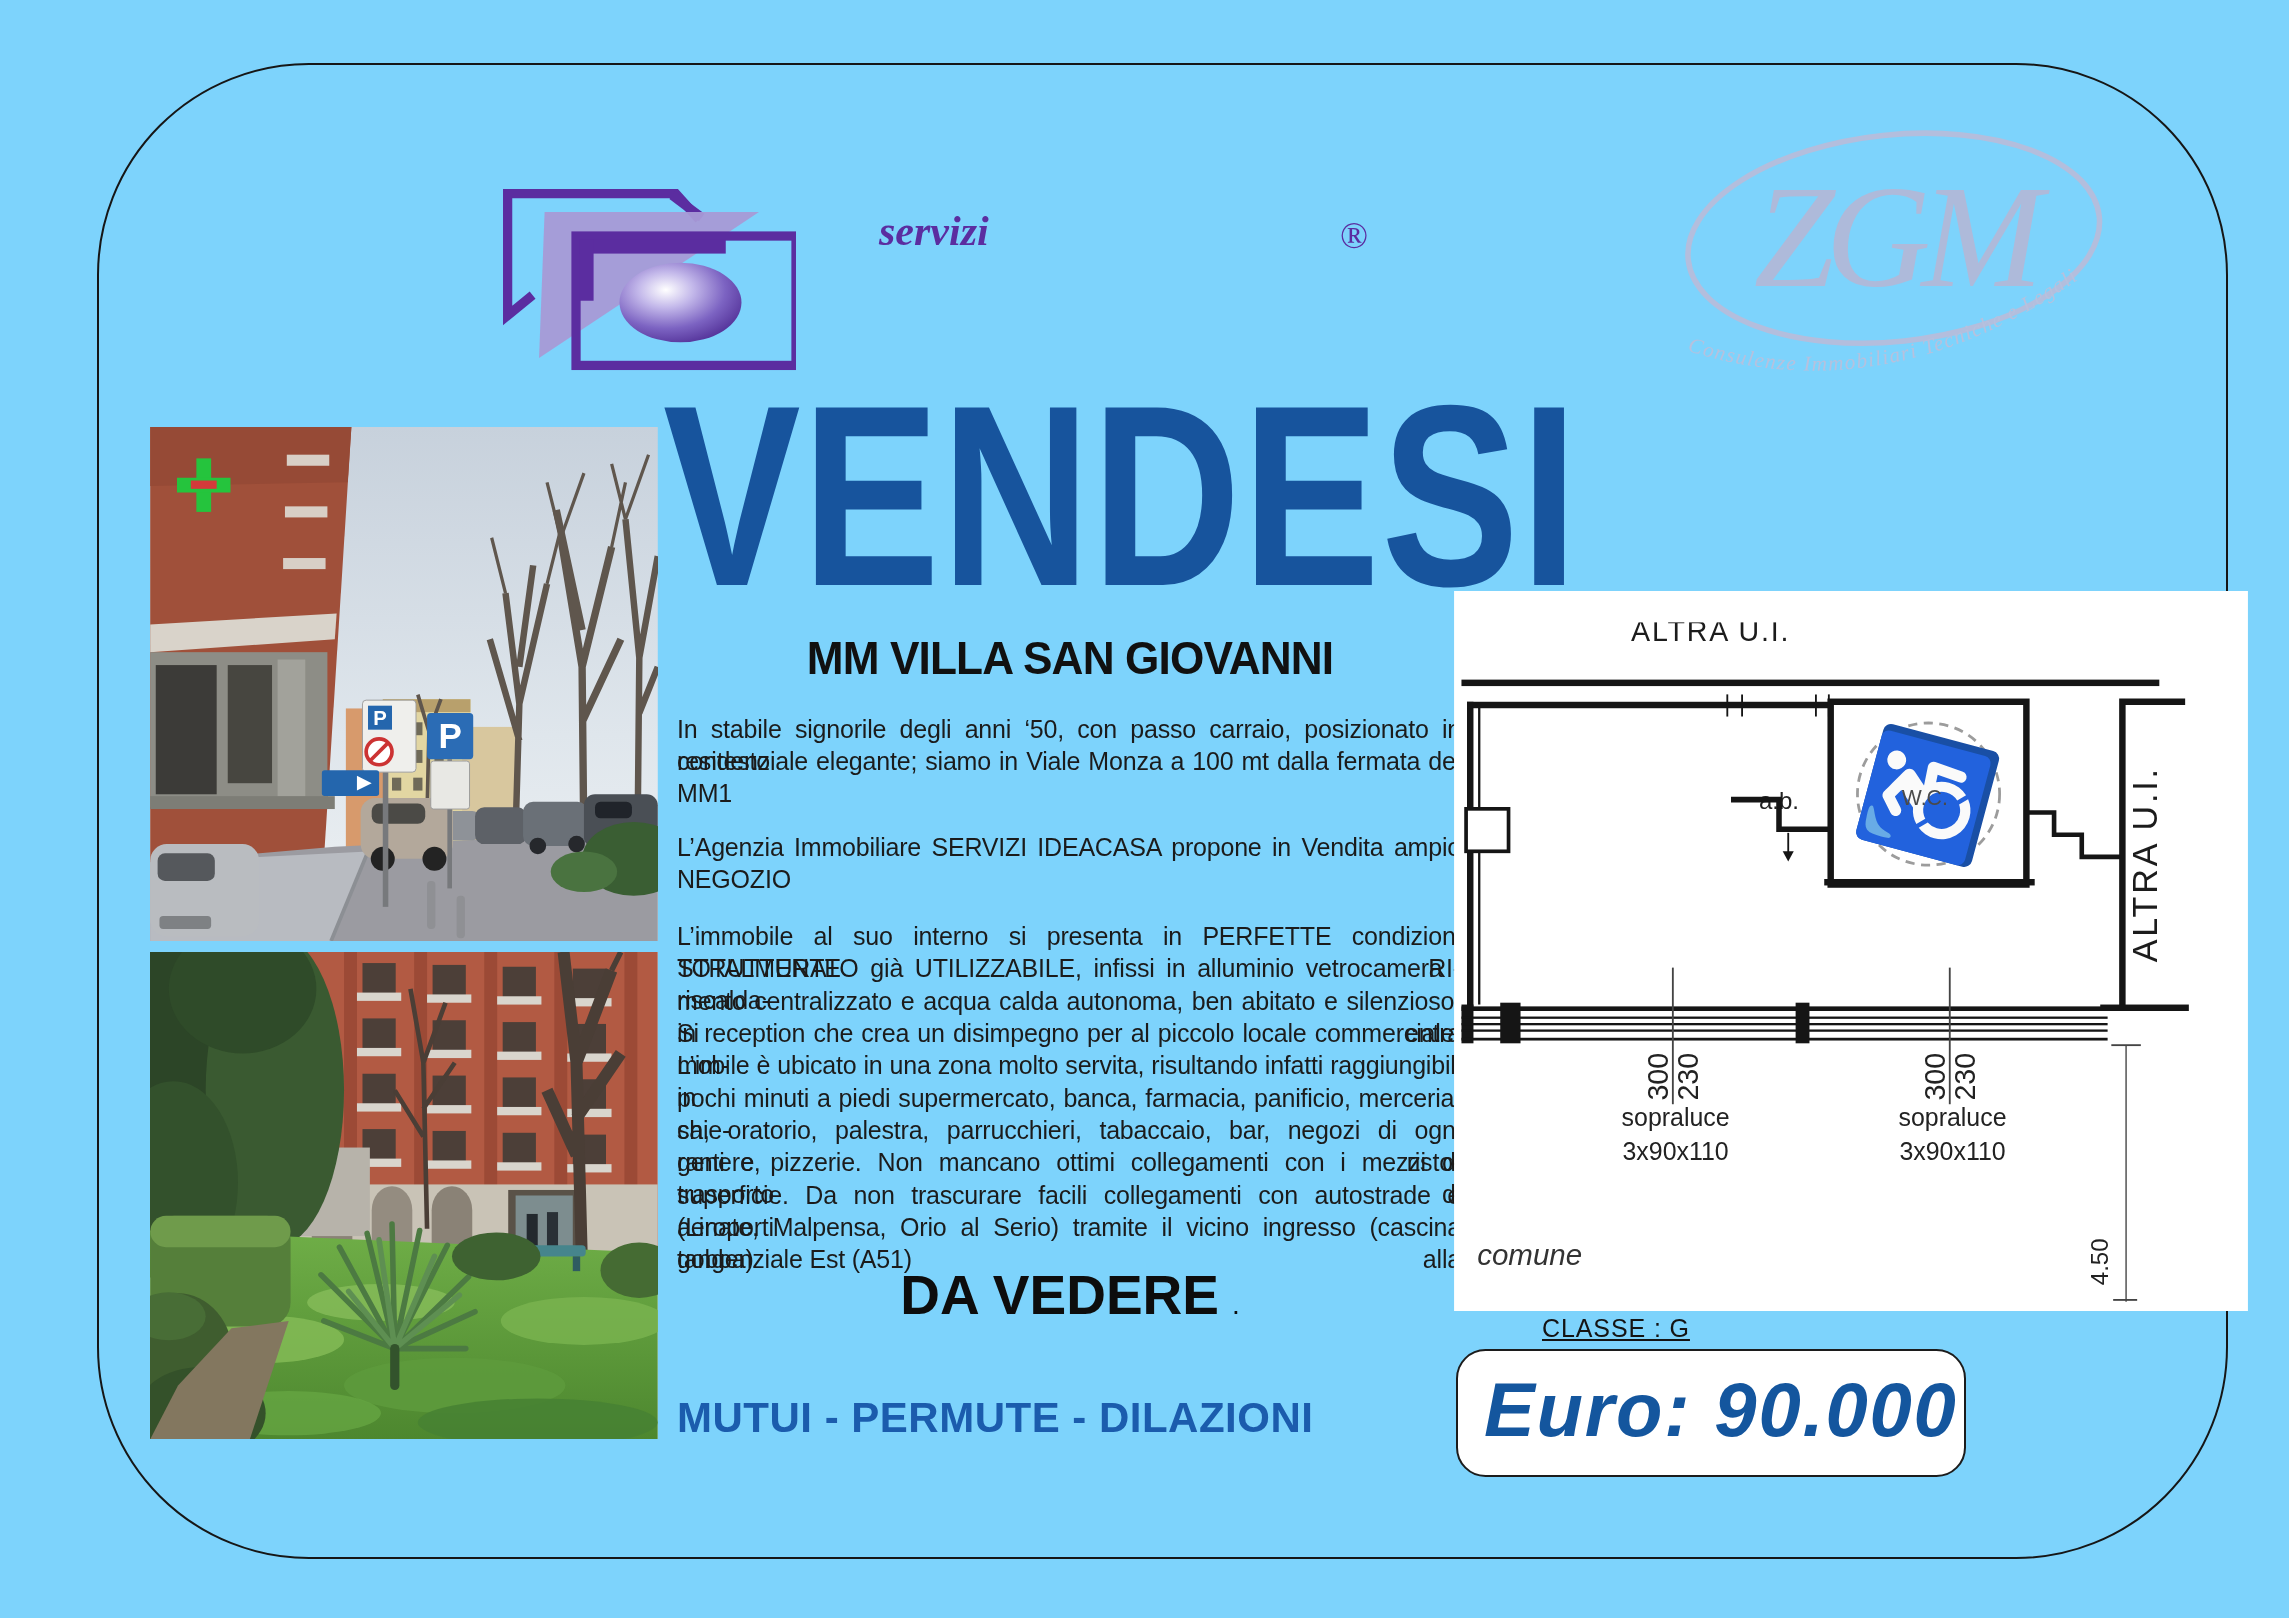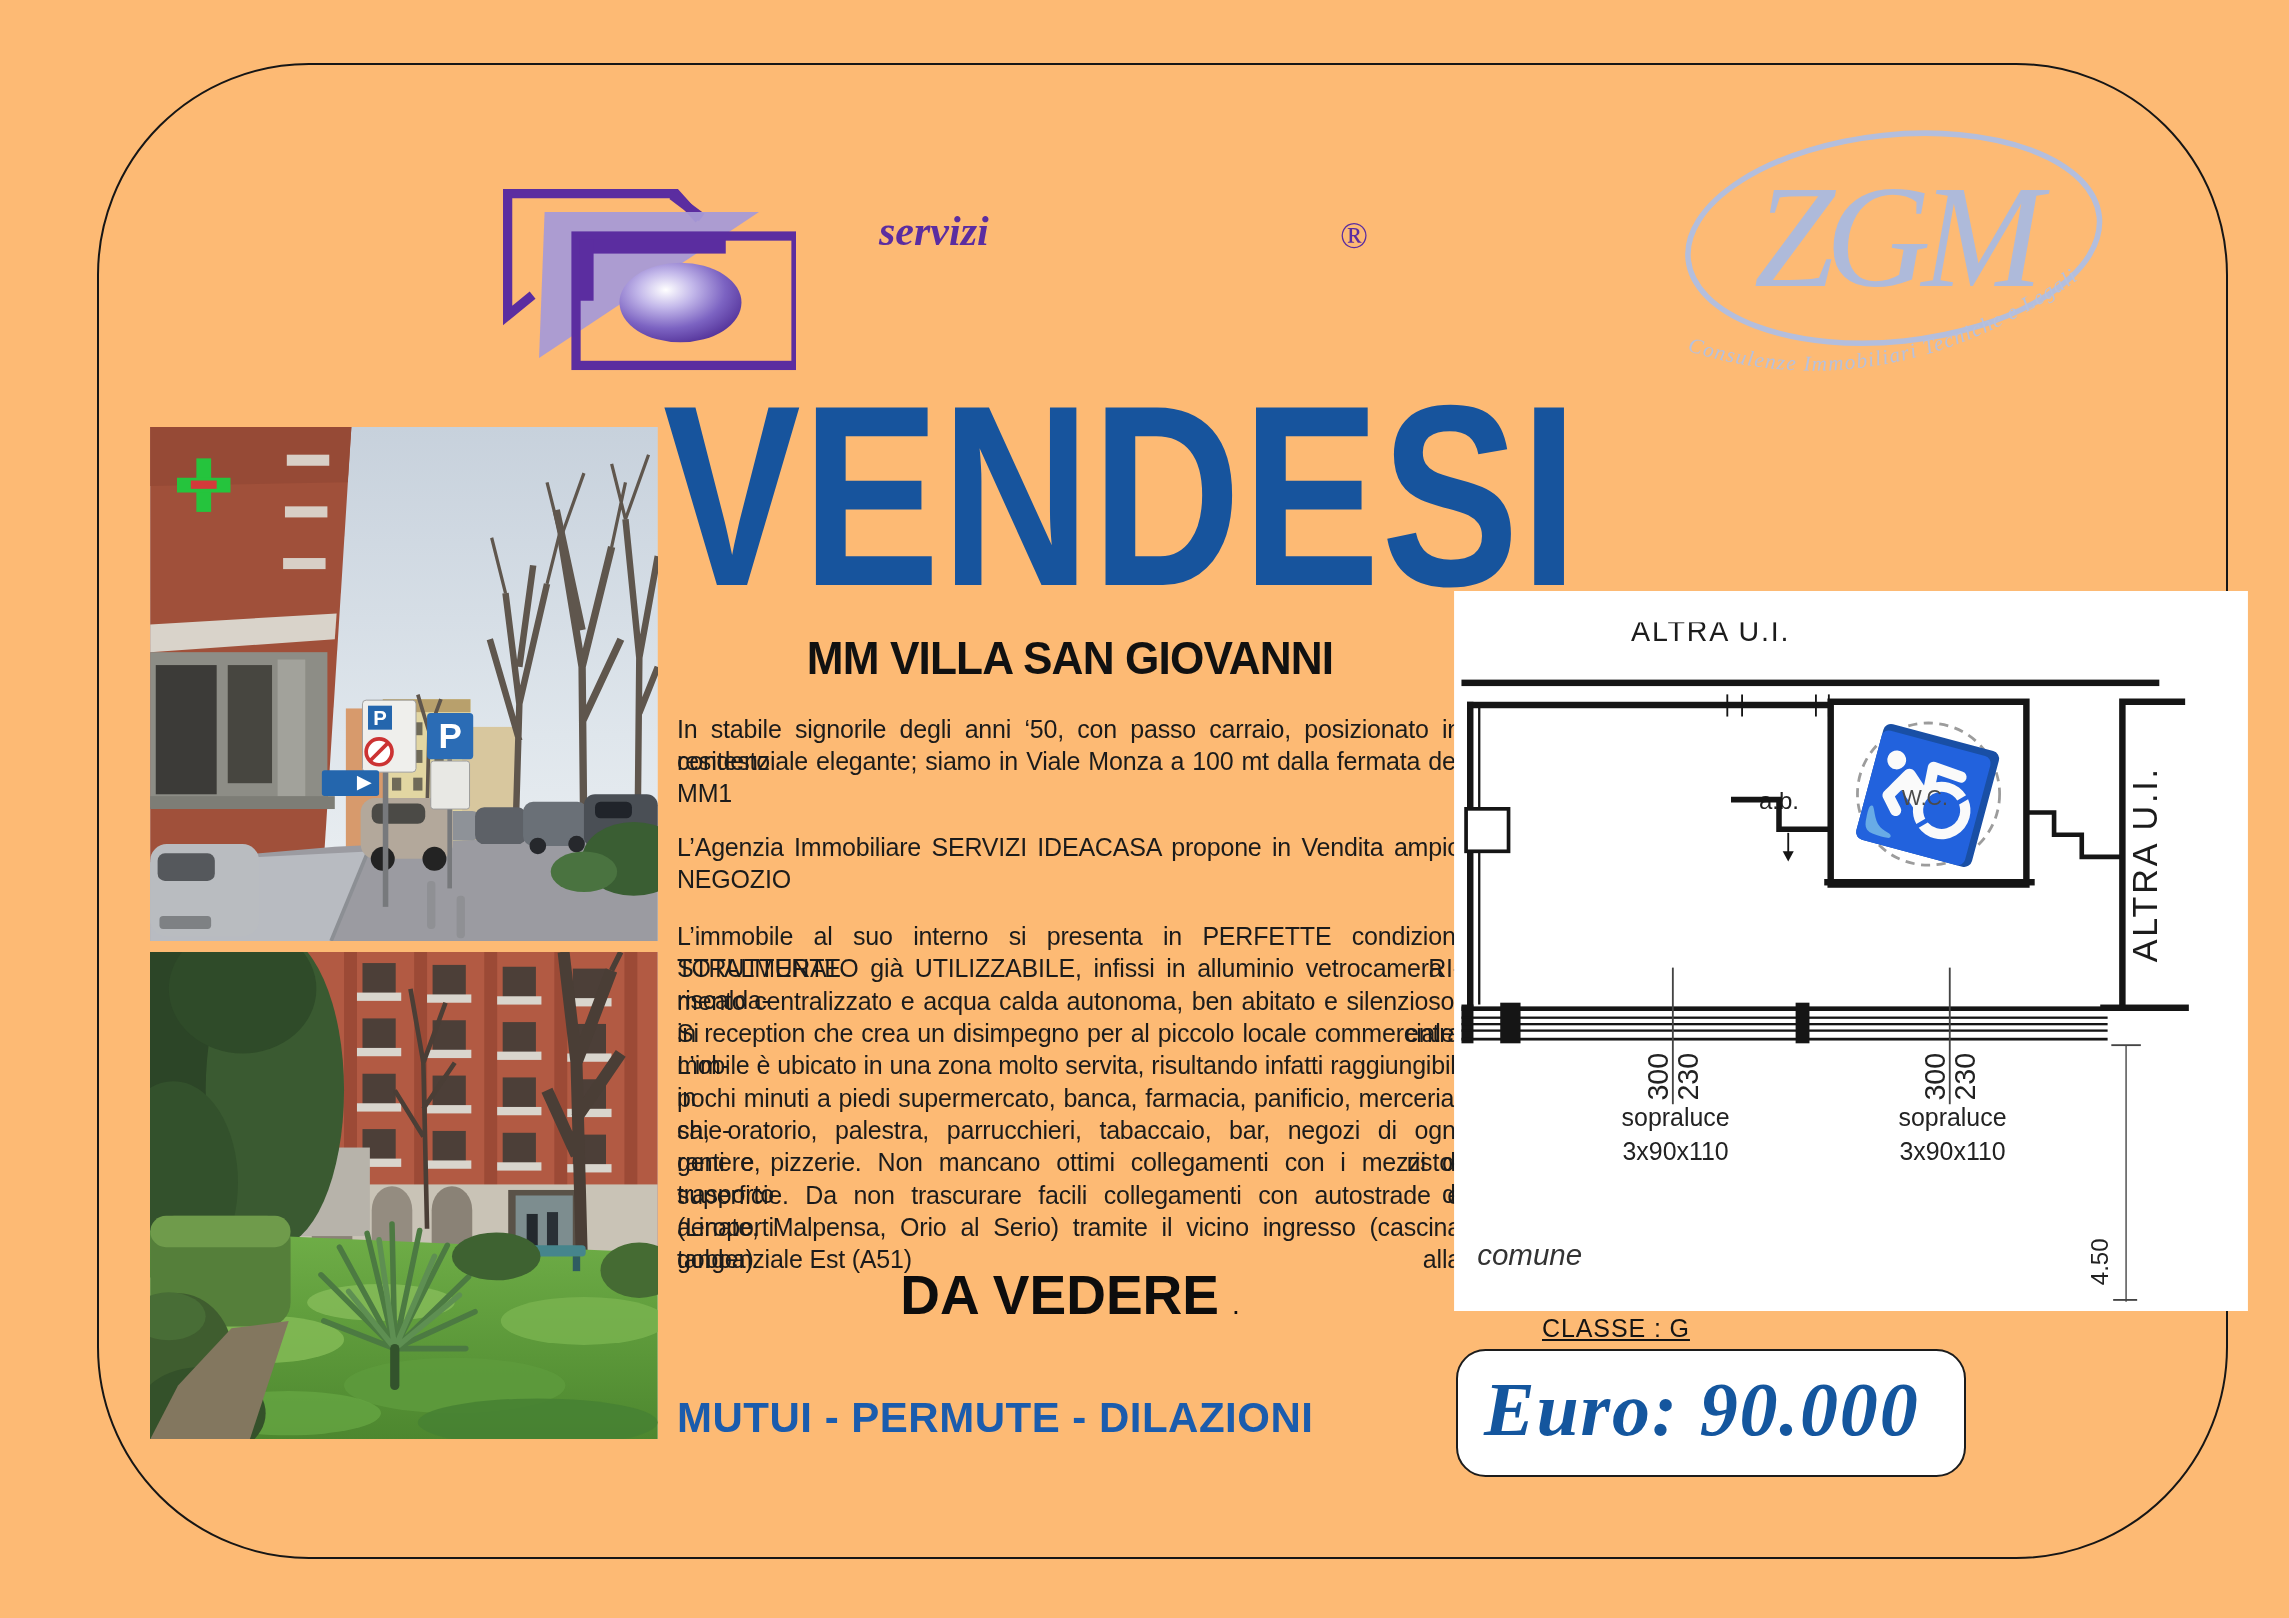--- a/index.html
+++ b/index.html
@@ -1,16 +1,16 @@
 <!DOCTYPE html>
 <html style="font-size:14.8px"><head>
 <meta charset="utf-8">
 <style>
   html,body{margin:0;padding:0;background:#fff;}
-  .canvas{position:relative;width:2290px;height:1619px;background:#fdba74;overflow:hidden;
+  .canvas{position:relative;width:2290px;height:1619px;background:#7dd3fc;overflow:hidden;
           font-family:"Liberation Sans",sans-serif;color:#1b1b1b;}
   .frame{position:absolute;left:97px;top:63px;width:2127px;height:1492px;
          border:2.8px solid #161616;border-radius:212px;}
   
   .ic-icon{position:absolute;left:491px;top:175px;}
   .ic-servizi{position:absolute;left:879px;top:207px;font-family:"Liberation Serif",serif;
               font-style:italic;font-weight:bold;font-size:42px;color:#5b2da0;}
   .ic-name{position:absolute;left:799px;top:233px;font-family:"Liberation Serif",serif;
            font-weight:bold;font-size:83px;letter-spacing:8.3px;color:#5b2da0;}
   .ic-reg{position:absolute;left:1340px;top:214px;font-size:37px;color:#5b2da0;font-family:"Liberation Serif",serif;}
@@ -36,21 +36,21 @@
        font-weight:800;color:#0d0d0d;letter-spacing:0px;}
   .cta .dot{font-size:28px;font-weight:400;margin-left:13px;}
   .financing{position:absolute;left:677px;width:786px;top:1394px;text-align:left;font-size:42px;
              font-weight:bold;color:#1b5cad;letter-spacing:0.5px;}
   
   .plan{position:absolute;left:1454px;top:591px;}
   .classe{position:absolute;left:1542px;top:1314px;font-size:25px;color:#141414;letter-spacing:0.9px;text-decoration:underline;}
   .pricebox{position:absolute;left:1456px;top:1349px;width:506px;height:124px;
             border:2.8px solid #1c1c1c;border-radius:29.5px;background:#fff;}
   .pricebox span{display:block;margin:14.8px 0 0 26px;font-size:76px;font-weight:bold;
-                 font-style:italic;color:#14569e;letter-spacing:1.8px;white-space:nowrap;font-family:Liberation Serif, serif;}
+                 font-style:italic;color:#14569e;letter-spacing:1.8px;white-space:nowrap;}
 </style>
 </head>
 <body>
 
 <div class="canvas">
 
   <div class="frame"></div>
 
   <svg class="ic-icon" width="305" height="196" viewBox="0 0 330 212">
     <defs>

